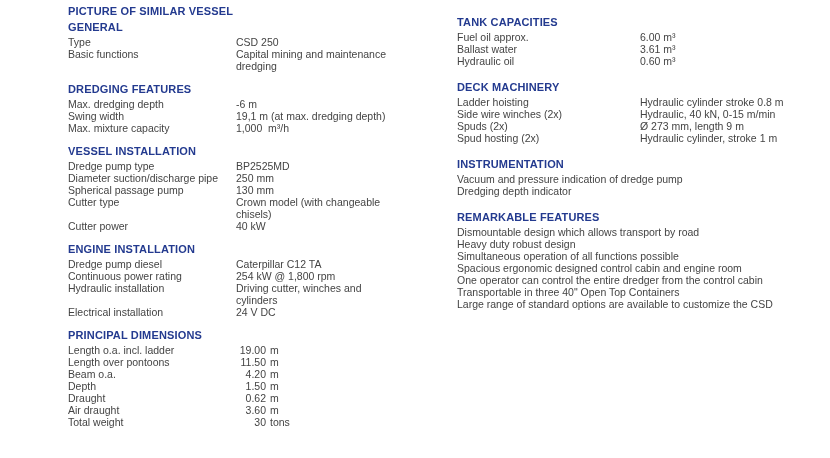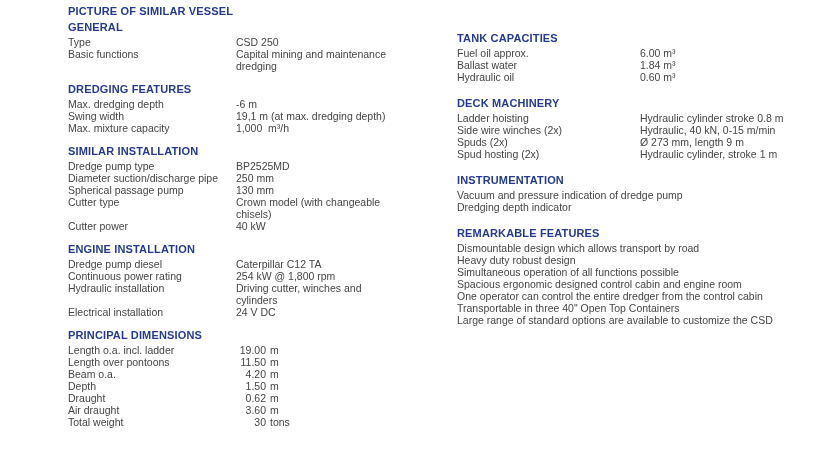--- a/index.html
+++ b/index.html
@@ -13,21 +13,21 @@
     width: 830px; height: 458px;
     background: var(--bg-color);
     overflow: hidden;
     font-family: "Liberation Sans", "DejaVu Sans", sans-serif;
     font-size: 10.5px;
     color: var(--text-color);
   }
   .page { position: relative; width: 734px; height: 458px; }
   .col { position: absolute; top: 0; }
   .col-left  { left: 68px;  width: 330px; padding-top: 5px; }
-  .col-right { left: 457px; width: 365px; padding-top: 32px; }
+  .col-right { left: 457px; width: 365px; padding-top: 16px; }
 
   section.spec-section { margin: 0 0 11px 0; }
   .col-right section.spec-section { margin-bottom: 14px; }
   section.spec-section.empty { margin-bottom: 3px; }
 
   h2.sec-title {
     margin: 0 0 2px 0;
     font-size: 11px;
     font-weight: bold;
     color: var(--header-color);
@@ -70,21 +70,21 @@
         <div class="row">
           <span class="lbl">Swing width</span>
           <span class="val">19,1 m (at max. dredging depth)</span>
         </div>
         <div class="row">
           <span class="lbl">Max. mixture capacity</span>
           <span class="val">1,000  m³/h</span>
         </div>
       </section>
       <section class="spec-section">
-        <h2 class="sec-title">SIMILAR INSTALLATION</h2>
+        <h2 class="sec-title">VESSEL INSTALLATION</h2>
         <div class="row">
           <span class="lbl">Dredge pump type</span>
           <span class="val">BP2525MD</span>
         </div>
         <div class="row">
           <span class="lbl">Diameter suction/discharge pipe</span>
           <span class="val">250 mm</span>
         </div>
         <div class="row">
           <span class="lbl">Spherical passage pump</span>
@@ -152,21 +152,21 @@
     </div>
   <div class="col col-right" id="col-right">
       <section class="spec-section">
         <h2 class="sec-title">TANK CAPACITIES</h2>
         <div class="row">
           <span class="lbl">Fuel oil approx.</span>
           <span class="val">6.00 m³</span>
         </div>
         <div class="row">
           <span class="lbl">Ballast water</span>
-          <span class="val">1.84 m³</span>
+          <span class="val">3.61 m³</span>
         </div>
         <div class="row">
           <span class="lbl">Hydraulic oil</span>
           <span class="val">0.60 m³</span>
         </div>
       </section>
       <section class="spec-section">
         <h2 class="sec-title">DECK MACHINERY</h2>
         <div class="row">
           <span class="lbl">Ladder hoisting</span>

